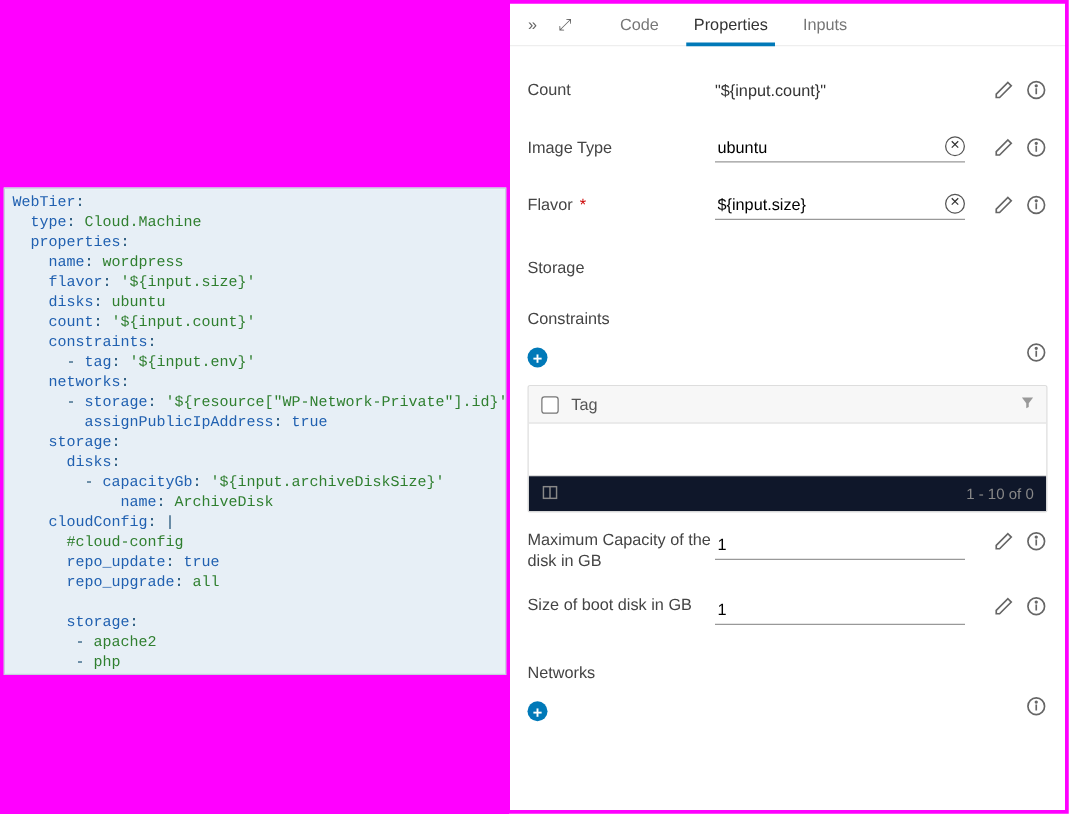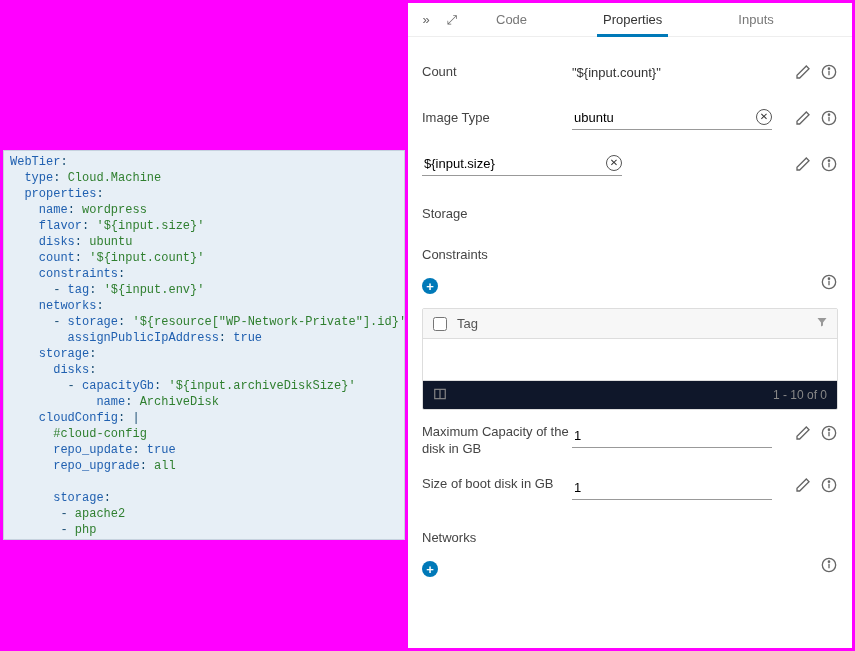--- a/index.html
+++ b/index.html
@@ -53,21 +53,21 @@
     display: flex;
     align-items: center;
     border-bottom: 1px solid #eee;
     padding: 0 8px;
   }
   .hdr-icon {
     width: 20px; height: 20px;
     display:flex; align-items:center; justify-content:center;
     color:#666; font-size:13px; cursor:pointer; margin-right:6px;
   }
-  .tabs { display:flex; margin-left: 14px; gap: 48px; }
+  .tabs { display:flex; margin-left: 14px; }
   .tab {
     padding: 0 14px; height:34px; line-height:34px;
     color:#777; cursor:pointer; position:relative;
   }
   .tab.active { color:#333; }
   .tab.active::after{
     content:""; position:absolute; left:8px; right:8px; bottom:0;
     height:3px; background:#0079b8;
   }
 
@@ -217,20 +217,21 @@
             <svg class="info-svg" viewBox="0 0 24 24" fill="none" stroke="currentColor" stroke-width="2">
               <circle cx="12" cy="12" r="10"></circle>
               <line x1="12" y1="10" x2="12" y2="17"></line>
               <circle cx="12" cy="7" r="1" fill="currentColor"></circle>
             </svg>
           </div>
       </div>
     </div>
 
     <div class="form-row">
+      <div class="label"><span>Flavor</span><span class="req"> *</span></div>
       <div class="value">
         <input class="underline-input" value="${input.size}" style="">
         <div class="clear-x">✕</div>
       </div>
       <div class="row-icons">
         <div class="icon-btn">
             <svg class="pencil-svg" viewBox="0 0 24 24" fill="none" stroke="currentColor" stroke-width="2">
               <path d="M17 3l4 4L7 21H3v-4L17 3z"></path>
             </svg>
           </div>

